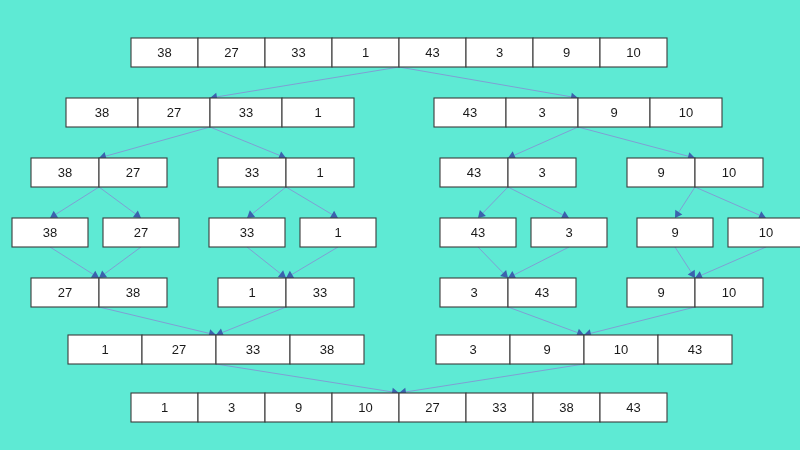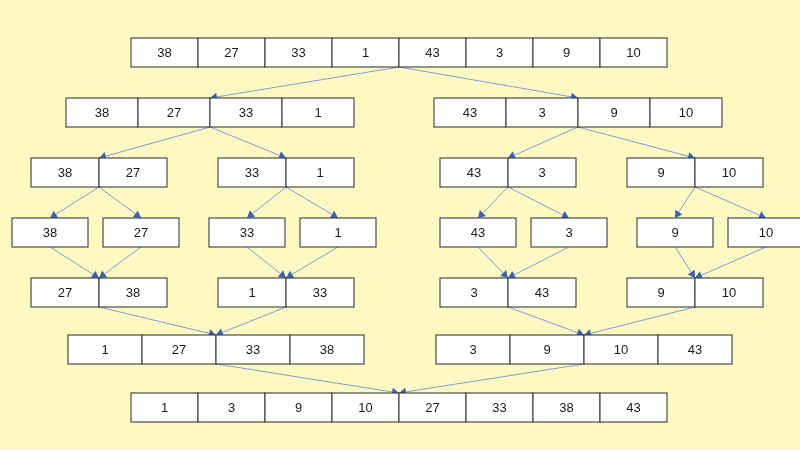--- a/index.html
+++ b/index.html
@@ -10,21 +10,21 @@
   body {
     width: 800px;
     height: 450px;
     font-family: "Liberation Sans", sans-serif;
     overflow: hidden;
   }
   #diagram-root {
     position: relative;
     width: 800px;
     height: 450px;
-    background: #fef9c3;
+    background: #5eead4;
   }
   svg#mergesort-svg {
     display: block;
     width: 800px;
     height: 450px;
   }
   .cell-rect {
     fill: #ffffff;
     stroke: #3b3b3b;
     stroke-width: 1.1;

